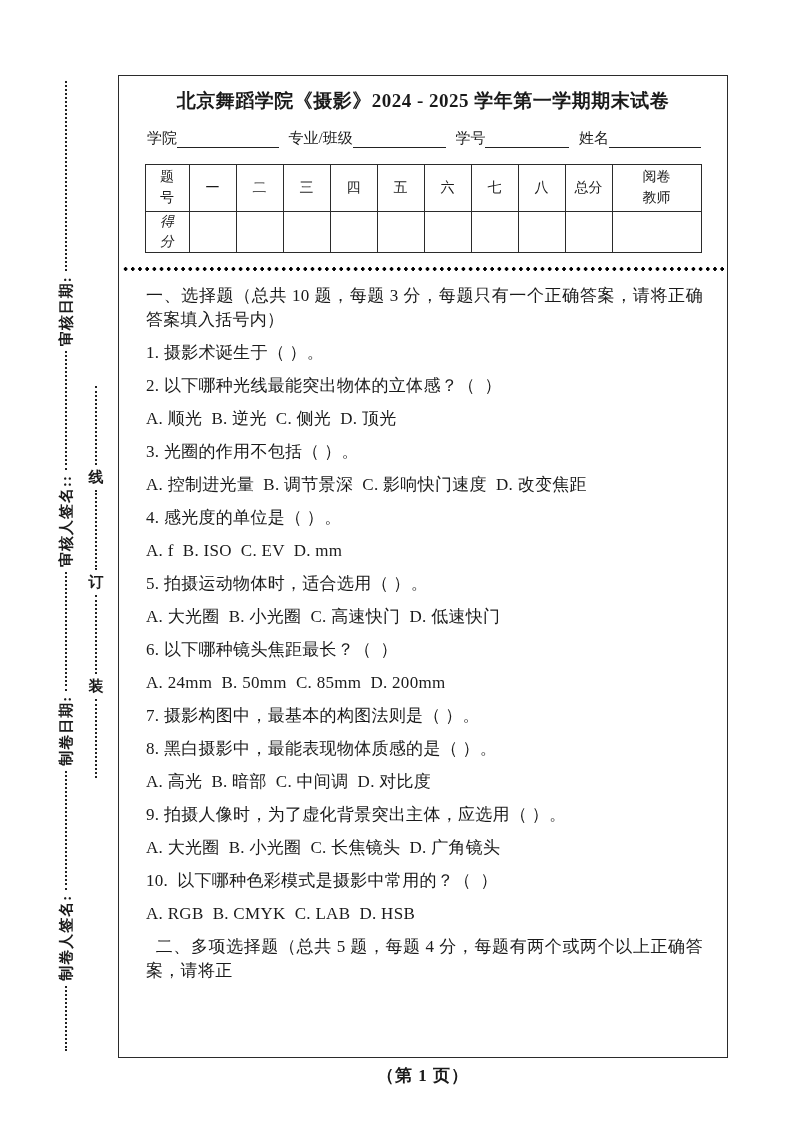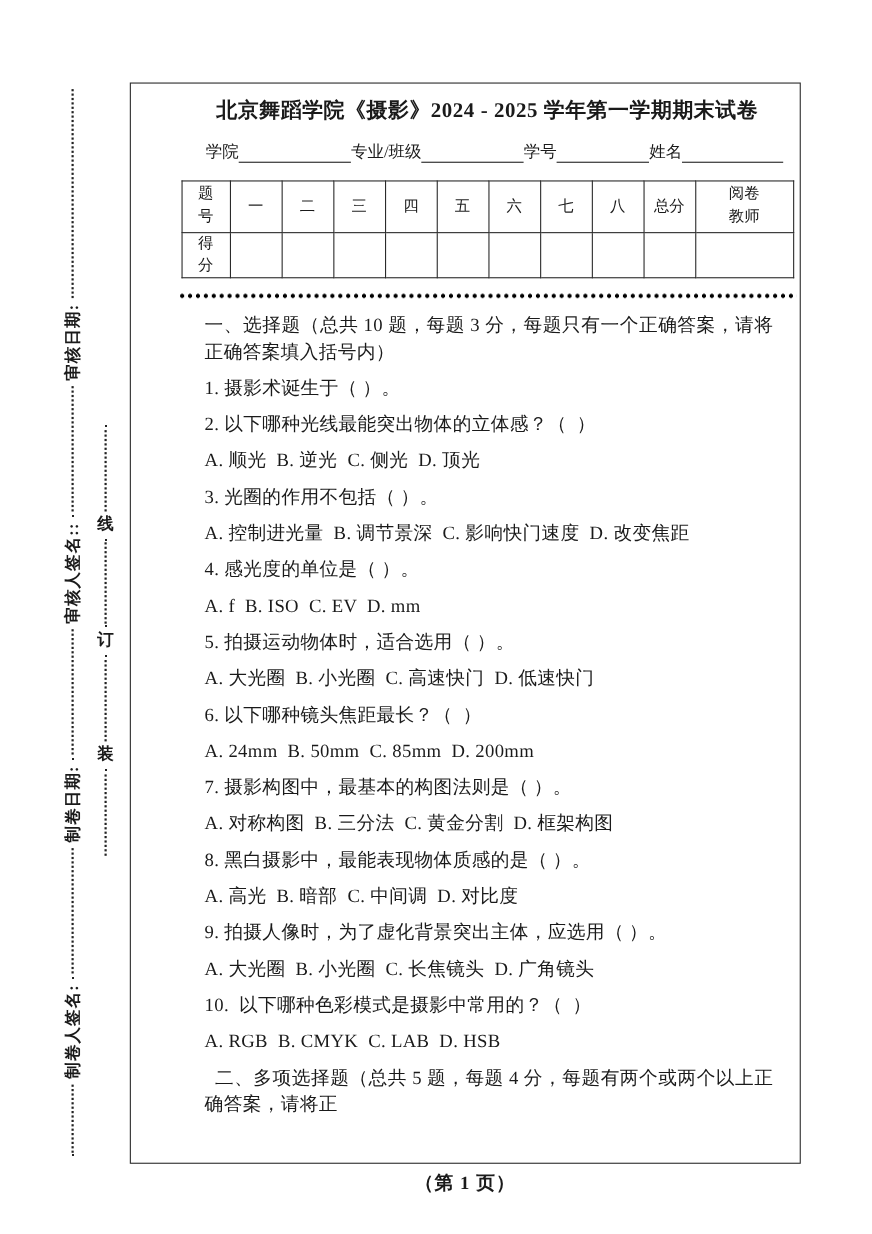--- a/index.html
+++ b/index.html
@@ -24,21 +24,21 @@
   .binding-line{
     position:absolute;left:84px;top:386px;height:392px;width:24px;
     display:flex;flex-direction:column;align-items:center;
   }
   .vdot{width:0;border-left:2px dotted #222;flex:1;}
   .bchar{font-size:15px;font-weight:bold;padding:5px 0;line-height:1;}
 
   
   .paper{
     position:absolute;left:118px;top:75px;width:610px;height:983px;
-    border:1.5px solid #2b2b2b;background:#fff;box-sizing:border-box;overflow:hidden;padding-left:40px;
+    border:1.5px solid #2b2b2b;background:#fff;box-sizing:border-box;overflow:hidden;
   }
   .exam-title{
     margin:13px 8px 0;text-align:center;font-size:19px;font-weight:bold;
     letter-spacing:0.5px;line-height:1.3;
   }
   .info-row{
     display:flex;justify-content:space-between;align-items:flex-end;
     margin:15px 26px 0 28px;font-size:15px;
   }
   .ifield{display:flex;align-items:flex-end;white-space:nowrap;}
@@ -50,21 +50,21 @@
 
   
   table.score{
     border-collapse:collapse;margin:16px auto 0;table-layout:fixed;width:556px;
   }
   table.score td{
     border:1.2px solid #2b2b2b;text-align:center;vertical-align:middle;
     font-size:14px;padding:0;
   }
   tr.r1 td{height:46px;}
-  tr.r2 td{height:36px;}
+  tr.r2 td{height:36px;font-style:italic;}
   .stack{display:inline-block;width:1.15em;word-break:break-all;line-height:1.45;}
   .stack.w2{width:2.3em;}
 
   
   .dotted-sep{
     margin:13px 3px 0;height:6px;
     background-image:radial-gradient(circle,#000 1.7px,transparent 2px);
     background-size:7.2px 6px;background-repeat:repeat-x;background-position:left center;
   }
 
@@ -191,21 +191,20 @@
     <p>4. 感光度的单位是（ ）。</p>
     <p>A. f  B. ISO  C. EV  D. mm</p>
 
     <p>5. 拍摄运动物体时，适合选用（ ）。</p>
     <p>A. 大光圈  B. 小光圈  C. 高速快门  D. 低速快门</p>
 
     <p>6. 以下哪种镜头焦距最长？（  ）</p>
     <p>A. 24mm  B. 50mm  C. 85mm  D. 200mm</p>
 
     <p>7. 摄影构图中，最基本的构图法则是（ ）。</p>
-    <p>A. 对称构图  B. 三分法  C. 黄金分割  D. 框架构图</p>
 
     <p>8. 黑白摄影中，最能表现物体质感的是（ ）。</p>
     <p>A. 高光  B. 暗部  C. 中间调  D. 对比度</p>
 
     <p>9. 拍摄人像时，为了虚化背景突出主体，应选用（ ）。</p>
     <p>A. 大光圈  B. 小光圈  C. 长焦镜头  D. 广角镜头</p>
 
     <p>10.  以下哪种色彩模式是摄影中常用的？（  ）</p>
     <p>A. RGB  B. CMYK  C. LAB  D. HSB</p>
 

